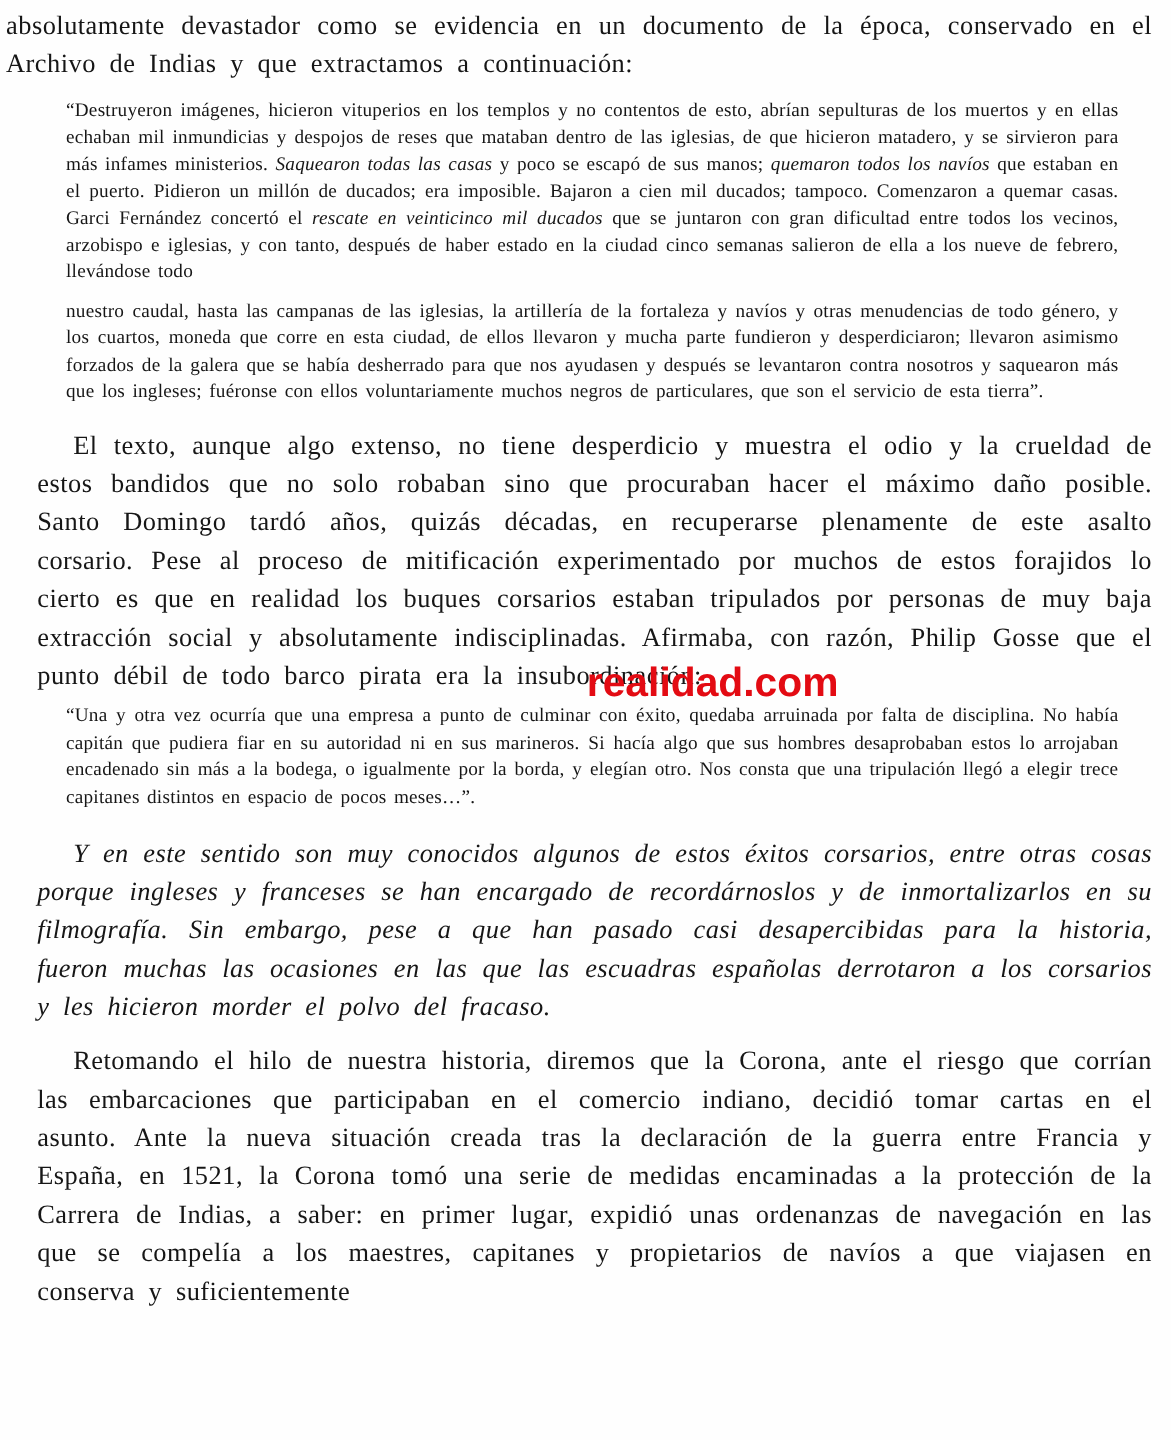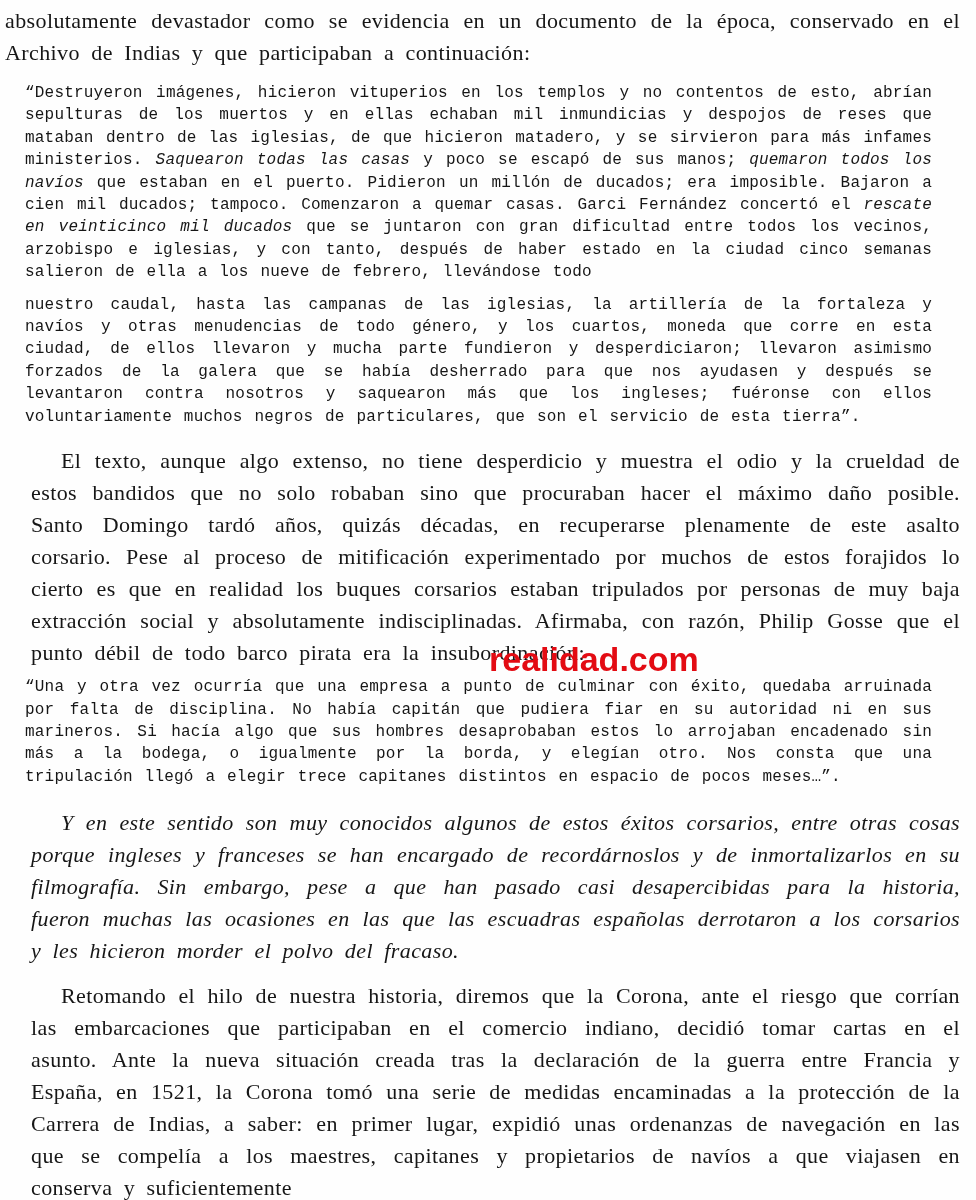--- a/index.html
+++ b/index.html
@@ -23,25 +23,24 @@
     line-height: 32px;
     text-align: justify;
     word-spacing: 5.5px;
     letter-spacing: 0.4px;
   }
   .indent { text-indent: 30px; margin-left: 26px; }
   .quote {
     font-size: 16px;
     line-height: 22.4px;
     text-align: justify;
-    margin-left: 20px;
+    margin-left: 50px;
     margin-right: 28px;
     word-spacing: 2px;
     letter-spacing: 0.2px;
-    font-family: Liberation Mono, monospace;
   }
   .italic { font-style: italic; }
   .mt-p1 { margin-top: 2px; }
   .mt-q1a { margin-top: 13px; }
   .mt-q1b { margin-top: 10px; }
   .mt-p2 { margin-top: 17px; position: relative; }
   .mt-q2 { margin-top: 7px; }
   .mt-p3 { margin-top: 19px; font-style: italic; }
   .mt-p4 { margin-top: 13px; }
   .watermark {
@@ -57,21 +56,21 @@
     word-spacing: 0;
     white-space: nowrap;
     text-indent: 0;
   }
 </style>
 </head>
 <body>
 
 <div class="page">
 
-  <p class="body-text mt-p1">absolutamente devastador como se evidencia en un documento de la época, conservado en el Archivo de Indias y que participaban a continuación:</p>
+  <p class="body-text mt-p1">absolutamente devastador como se evidencia en un documento de la época, conservado en el Archivo de Indias y que extractamos a continuación:</p>
 
   <div class="quote mt-q1a">
     <span>“Destruyeron imágenes, hicieron vituperios en los templos y no contentos de esto, abrían sepulturas de los muertos y en ellas echaban mil inmundicias y despojos de reses que mataban dentro de las iglesias, de que hicieron matadero, y se sirvieron para más infames ministerios. </span><span class="italic">Saquearon todas las casas</span><span> y poco se escapó de sus manos; </span><span class="italic">quemaron todos los navíos</span><span> que estaban en el puerto. Pidieron un millón de ducados; era imposible. Bajaron a cien mil ducados; tampoco. Comenzaron a quemar casas. Garci Fernández concertó el </span><span class="italic">rescate en veinticinco mil ducados</span><span> que se juntaron con gran dificultad entre todos los vecinos, arzobispo e iglesias, y con tanto, después de haber estado en la ciudad cinco semanas salieron de ella a los nueve de febrero, llevándose todo</span>
   </div>
 
   <div class="quote mt-q1b">nuestro caudal, hasta las campanas de las iglesias, la artillería de la fortaleza y navíos y otras menudencias de todo género, y los cuartos, moneda que corre en esta ciudad, de ellos llevaron y mucha parte fundieron y desperdiciaron; llevaron asimismo forzados de la galera que se había desherrado para que nos ayudasen y después se levantaron contra nosotros y saquearon más que los ingleses; fuéronse con ellos voluntariamente muchos negros de particulares, que son el servicio de esta tierra”.</div>
 
   <p class="body-text indent mt-p2">
     <span>El texto, aunque algo extenso, no tiene desperdicio y muestra el odio y la crueldad de estos bandidos que no solo robaban sino que procuraban hacer el máximo daño posible. Santo Domingo tardó años, quizás décadas, en recuperarse plenamente de este asalto corsario. Pese al proceso de mitificación experimentado por muchos de estos forajidos lo cierto es que en realidad los buques corsarios estaban tripulados por personas de muy baja extracción social y absolutamente indisciplinadas. Afirmaba, con razón, Philip Gosse que el punto débil de todo barco pirata era la insubordinación:</span>
     <span class="watermark">realidad.com</span>

